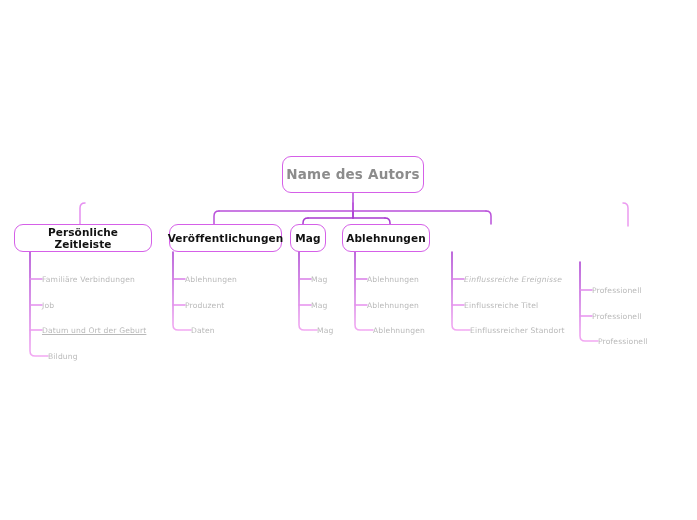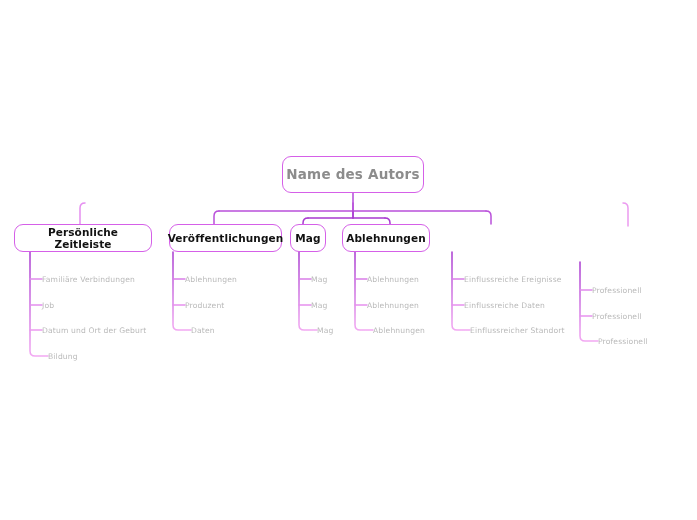--- a/index.html
+++ b/index.html
@@ -151,36 +151,36 @@
   </div>
 
   <div class="node node-branch" style="left:342px; top:224px; width:88px; height:28px;">
     <span>Ablehnungen</span>
   </div>
 
 
 
   <div class="leaf-label" style="left:42px; top:275px;">Familiäre Verbindungen</div>
   <div class="leaf-label" style="left:42px; top:301px;">Job</div>
-  <div class="leaf-label" style="left:42px; top:326px;">Datum und Ort der Geburt</div>
+  <div class="leaf-label" style="left:42px; top:326px;text-decoration:underline;">Datum und Ort der Geburt</div>
   <div class="leaf-label" style="left:48px; top:352px;">Bildung</div>
 
   <div class="leaf-label" style="left:185px; top:275px;">Ablehnungen</div>
   <div class="leaf-label" style="left:185px; top:301px;">Produzent</div>
   <div class="leaf-label" style="left:191px; top:326px;">Daten</div>
 
   <div class="leaf-label" style="left:311px; top:275px;">Mag</div>
   <div class="leaf-label" style="left:311px; top:301px;">Mag</div>
   <div class="leaf-label" style="left:317px; top:326px;">Mag</div>
 
   <div class="leaf-label" style="left:367px; top:275px;">Ablehnungen</div>
   <div class="leaf-label" style="left:367px; top:301px;">Ablehnungen</div>
   <div class="leaf-label" style="left:373px; top:326px;">Ablehnungen</div>
 
-  <div class="leaf-label" style="left:464px; top:275px;">Einflussreiche Ereignisse</div>
-  <div class="leaf-label" style="left:464px; top:301px;">Einflussreiche Daten</div>
+  <div class="leaf-label" style="left:464px; top:275px;font-style:italic;">Einflussreiche Ereignisse</div>
+  <div class="leaf-label" style="left:464px; top:301px;">Einflussreiche Titel</div>
   <div class="leaf-label" style="left:470px; top:326px;">Einflussreicher Standort</div>
 
   <div class="leaf-label" style="left:592px; top:286px;">Professionell</div>
   <div class="leaf-label" style="left:592px; top:312px;">Professionell</div>
   <div class="leaf-label" style="left:598px; top:337px;">Professionell</div>
 
 </div>
 
 </body></html>

